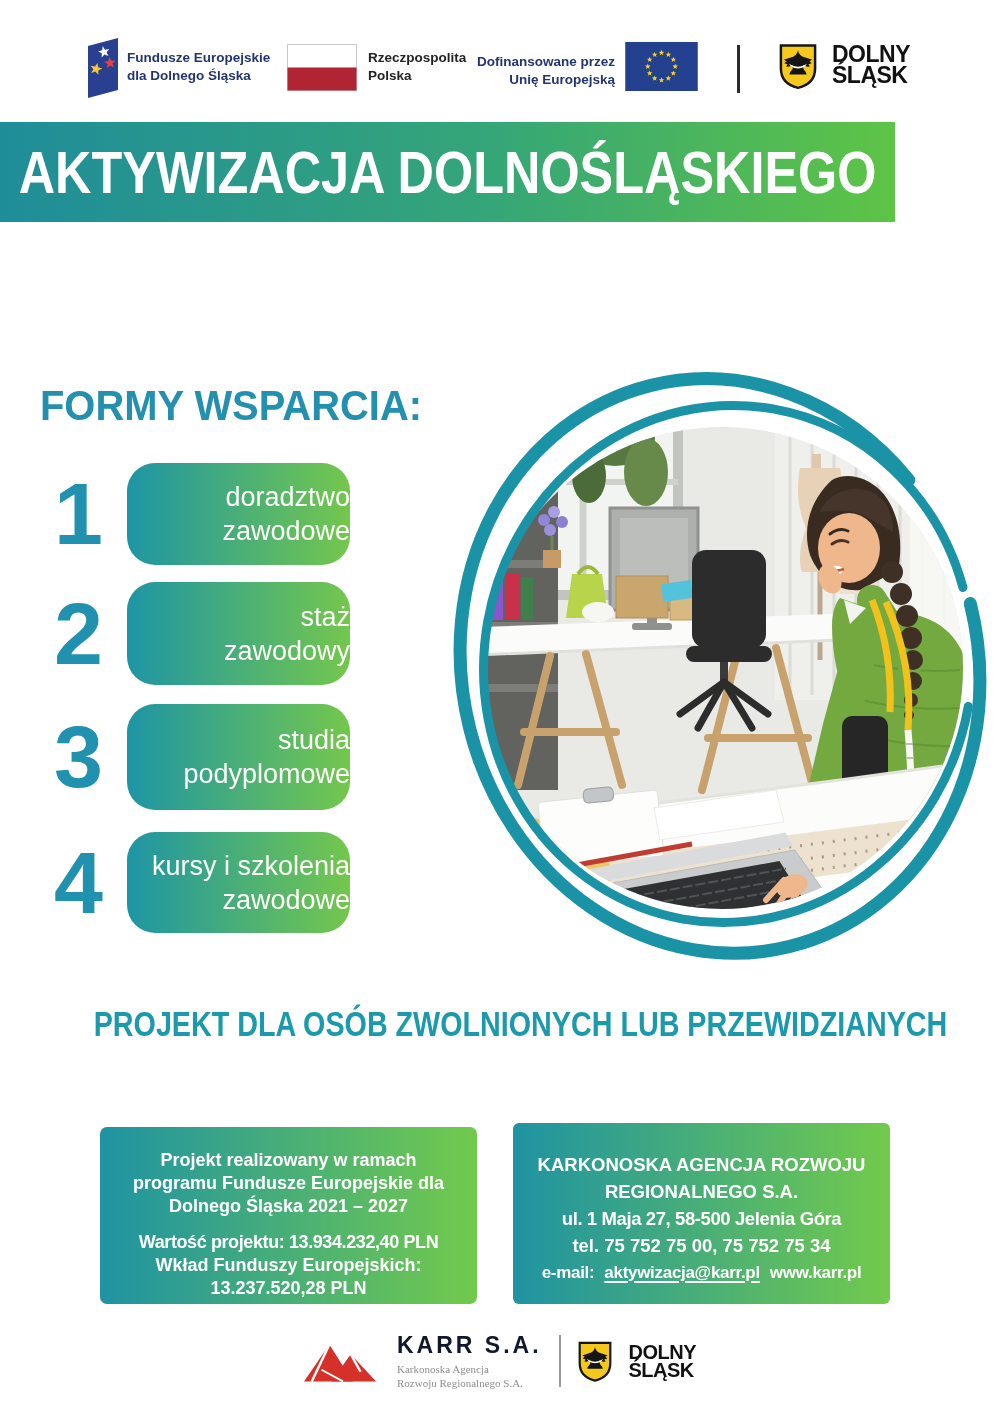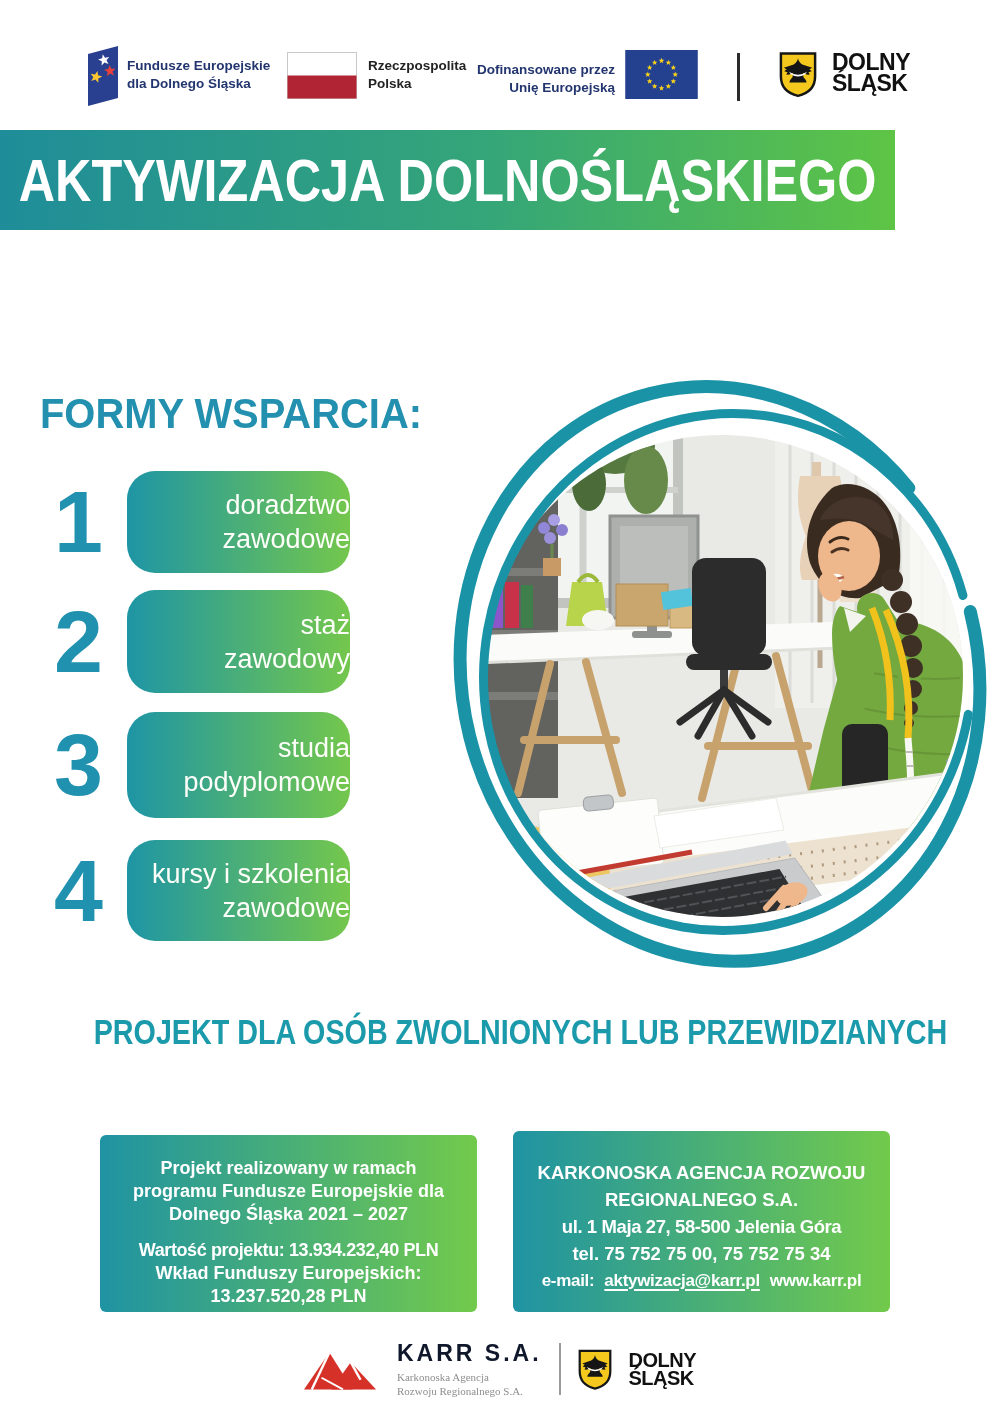--- a/index.html
+++ b/index.html
@@ -1,18 +1,18 @@
 <!DOCTYPE html>
 <html><head>
 <meta charset="utf-8">
 <style>
   html,body{margin:0;padding:0;background:#ffffff;}
   .page{position:relative;width:1000px;height:1412px;background:#ffffff;overflow:hidden;
         font-family:"Liberation Sans", sans-serif;}
-  .abs{position:absolute;margin-top:8px;}
+  .abs{position:absolute;}
   .cond{display:inline-block;transform:scaleX(.84);transform-origin:50% 50%;white-space:nowrap;}
   .condL{display:inline-block;transform:scaleX(.95);transform-origin:0 50%;white-space:nowrap;}
 
   
   .hdr-text{font-size:13.5px;font-weight:700;line-height:1.3;color:#22356e;}
   .hdr-text.dark{color:#232323;}
   .hdr-right{text-align:right;}
   .vdiv{width:3px;background:#2b2b2b;}
   .ds-name{font-weight:800;color:#111;font-size:23px;line-height:.93;letter-spacing:-.5px;}
 
@@ -38,21 +38,21 @@
   .i4{top:832px;height:101px;} .i4 .pill{height:101px;}
 
   
   .aud{left:0;width:1000px;text-align:center;color:#1b9aab;font-weight:700;}
   .aud .cond{font-size:35px;transform:scaleX(.82);}
   .aud1{top:1004px;} .aud2{top:1056px;}
 
   
   .gbox{border-radius:6px;background:linear-gradient(90deg,#1f93a3 0%,#72ca4b 100%);
         color:#fff;font-weight:700;text-align:center;}
-  .box-left{left:100px;top:1127px;width:377px;height:177px;font-size:18px;line-height:23px;padding-top:22px;box-sizing:border-box;}
+  .box-left{left:100px;top:1127px;width:377px;height:177px;font-size:18px;line-height:23px;padding-top:22px;box-sizing:border-box;border-radius:7px;}
   .box-right{left:513px;top:1123px;width:377px;height:181px;font-size:18.5px;line-height:27px;padding-top:28px;box-sizing:border-box;}
   .gap12{height:13px;}
   .tight{letter-spacing:-.4px;}
   .mailline{font-size:17px;letter-spacing:-.3px;}
   .email-link{color:#fff;text-decoration:underline;text-underline-offset:3px;text-decoration-thickness:2px;cursor:pointer;}
   .ws{display:inline-block;width:10px;}
 
   
   .footer{left:0;top:1332px;width:1000px;display:flex;justify-content:center;align-items:center;gap:17px;}
   .karr-name{font-size:23px;font-weight:700;color:#0f172a;letter-spacing:3px;}

